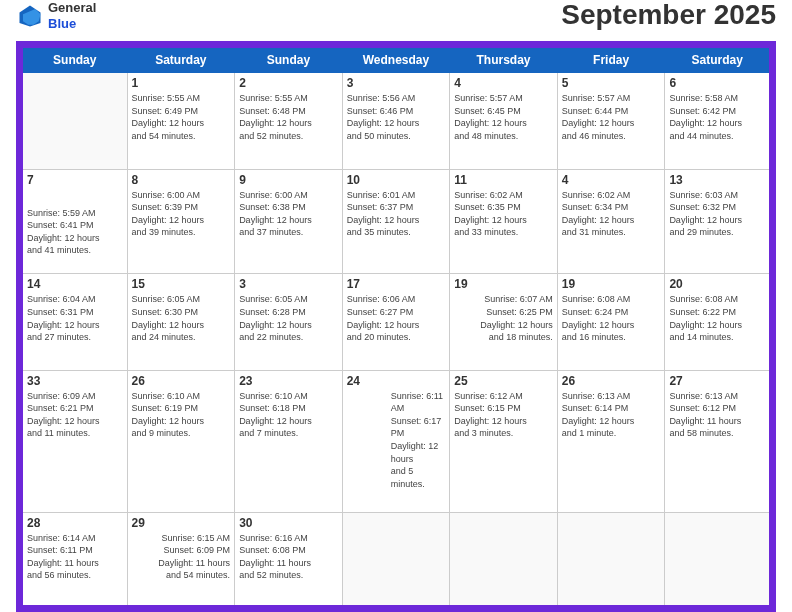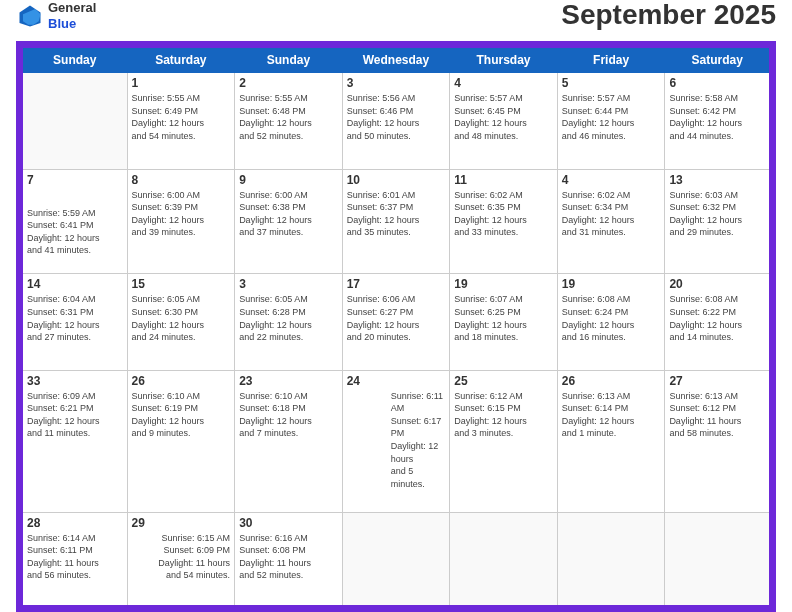--- a/index.html
+++ b/index.html
@@ -246,21 +246,21 @@
           </td>
           <td>
             <div class="day-num">17</div>
             <div class="day-info" style="white-space: pre-line;">Sunrise: 6:06 AM
 Sunset: 6:27 PM
 Daylight: 12 hours
 and 20 minutes.</div>
           </td>
           <td>
             <div class="day-num">19</div>
-            <div class="day-info" style="white-space: pre-line;">Sunrise: 6:07 AM
+            <div class="day-info" style="white-space: pre-line; text-align: right;">Sunrise: 6:07 AM
 Sunset: 6:25 PM
 Daylight: 12 hours
 and 18 minutes.</div>
           </td>
           <td>
             <div class="day-num">19</div>
             <div class="day-info" style="white-space: pre-line;">Sunrise: 6:08 AM
 Sunset: 6:24 PM
 Daylight: 12 hours
 and 16 minutes.</div>

